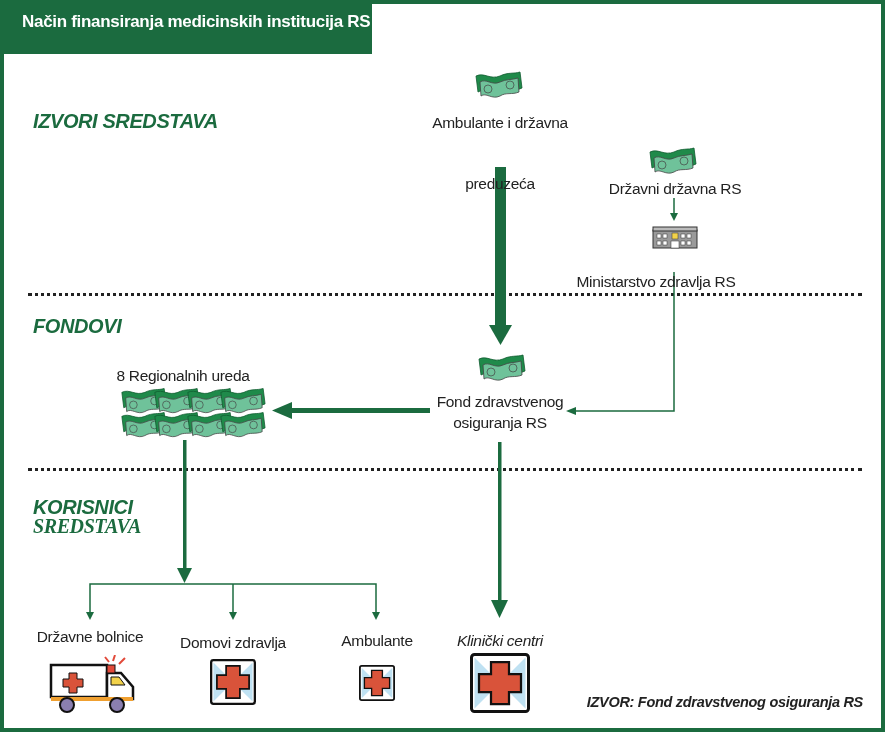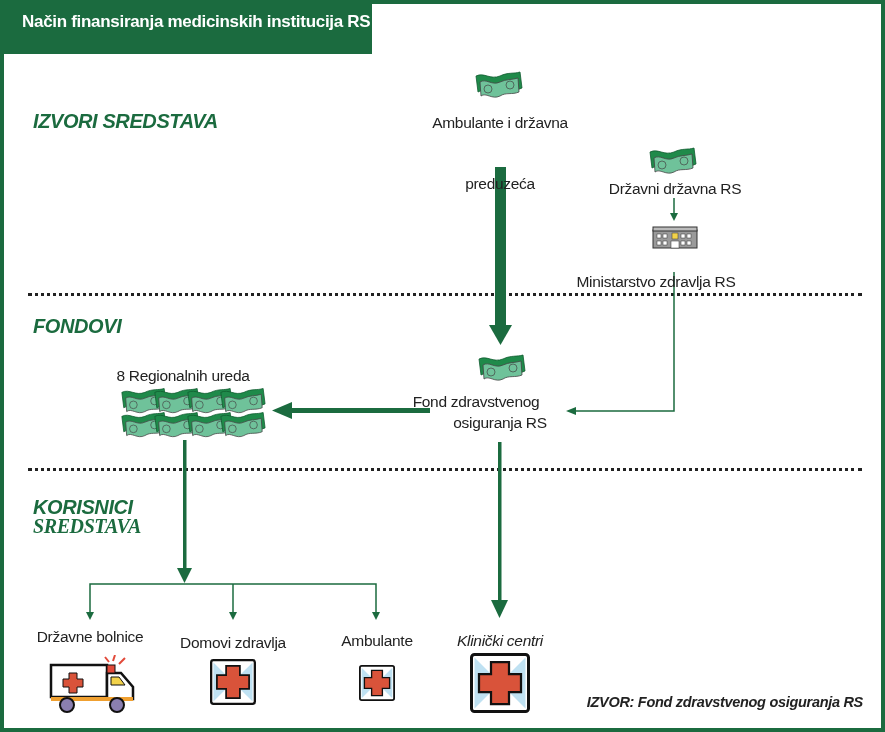--- a/index.html
+++ b/index.html
@@ -117,21 +117,21 @@
       <rect x="36" y="15" width="4" height="4"></rect>
     <rect x="20" y="15" width="8" height="7"></rect>
   </g>
   <rect x="21" y="7" width="6" height="6" fill="#f2d24a" stroke="#333" stroke-width="0.5"></rect>
 </svg>
 <div class="node-label" style="left:656px; top:252px;margin-top:19px;">Ministarstvo zdravlja RS</div>
 
 <svg class="icon" style="left:475px; top:353px;" width="54" height="32">
     <use href="#money"></use>
   </svg>
-<div class="node-label" style="left:476px; top:391px;">Fond zdravstvenog</div>
+<div class="node-label" style="left:500px; top:391px;">Fond zdravstvenog</div>
 <div class="node-label" style="left:500px; top:412px;">osiguranja RS</div>
 
 <div class="node-label" style="left:183px; top:365px;">8 Regionalnih ureda</div>
 <div class="icon" id="money-stack" style="left:118px; top:386px; width:150px; height:54px;">
     <svg width="50" height="30" viewBox="0 0 52 30" style="position: absolute; left: 0px; top: 0px;">
       <use href="#money"></use>
     </svg>
     <svg width="50" height="30" viewBox="0 0 52 30" style="position: absolute; left: 33px; top: 0px;">
       <use href="#money"></use>
     </svg>

